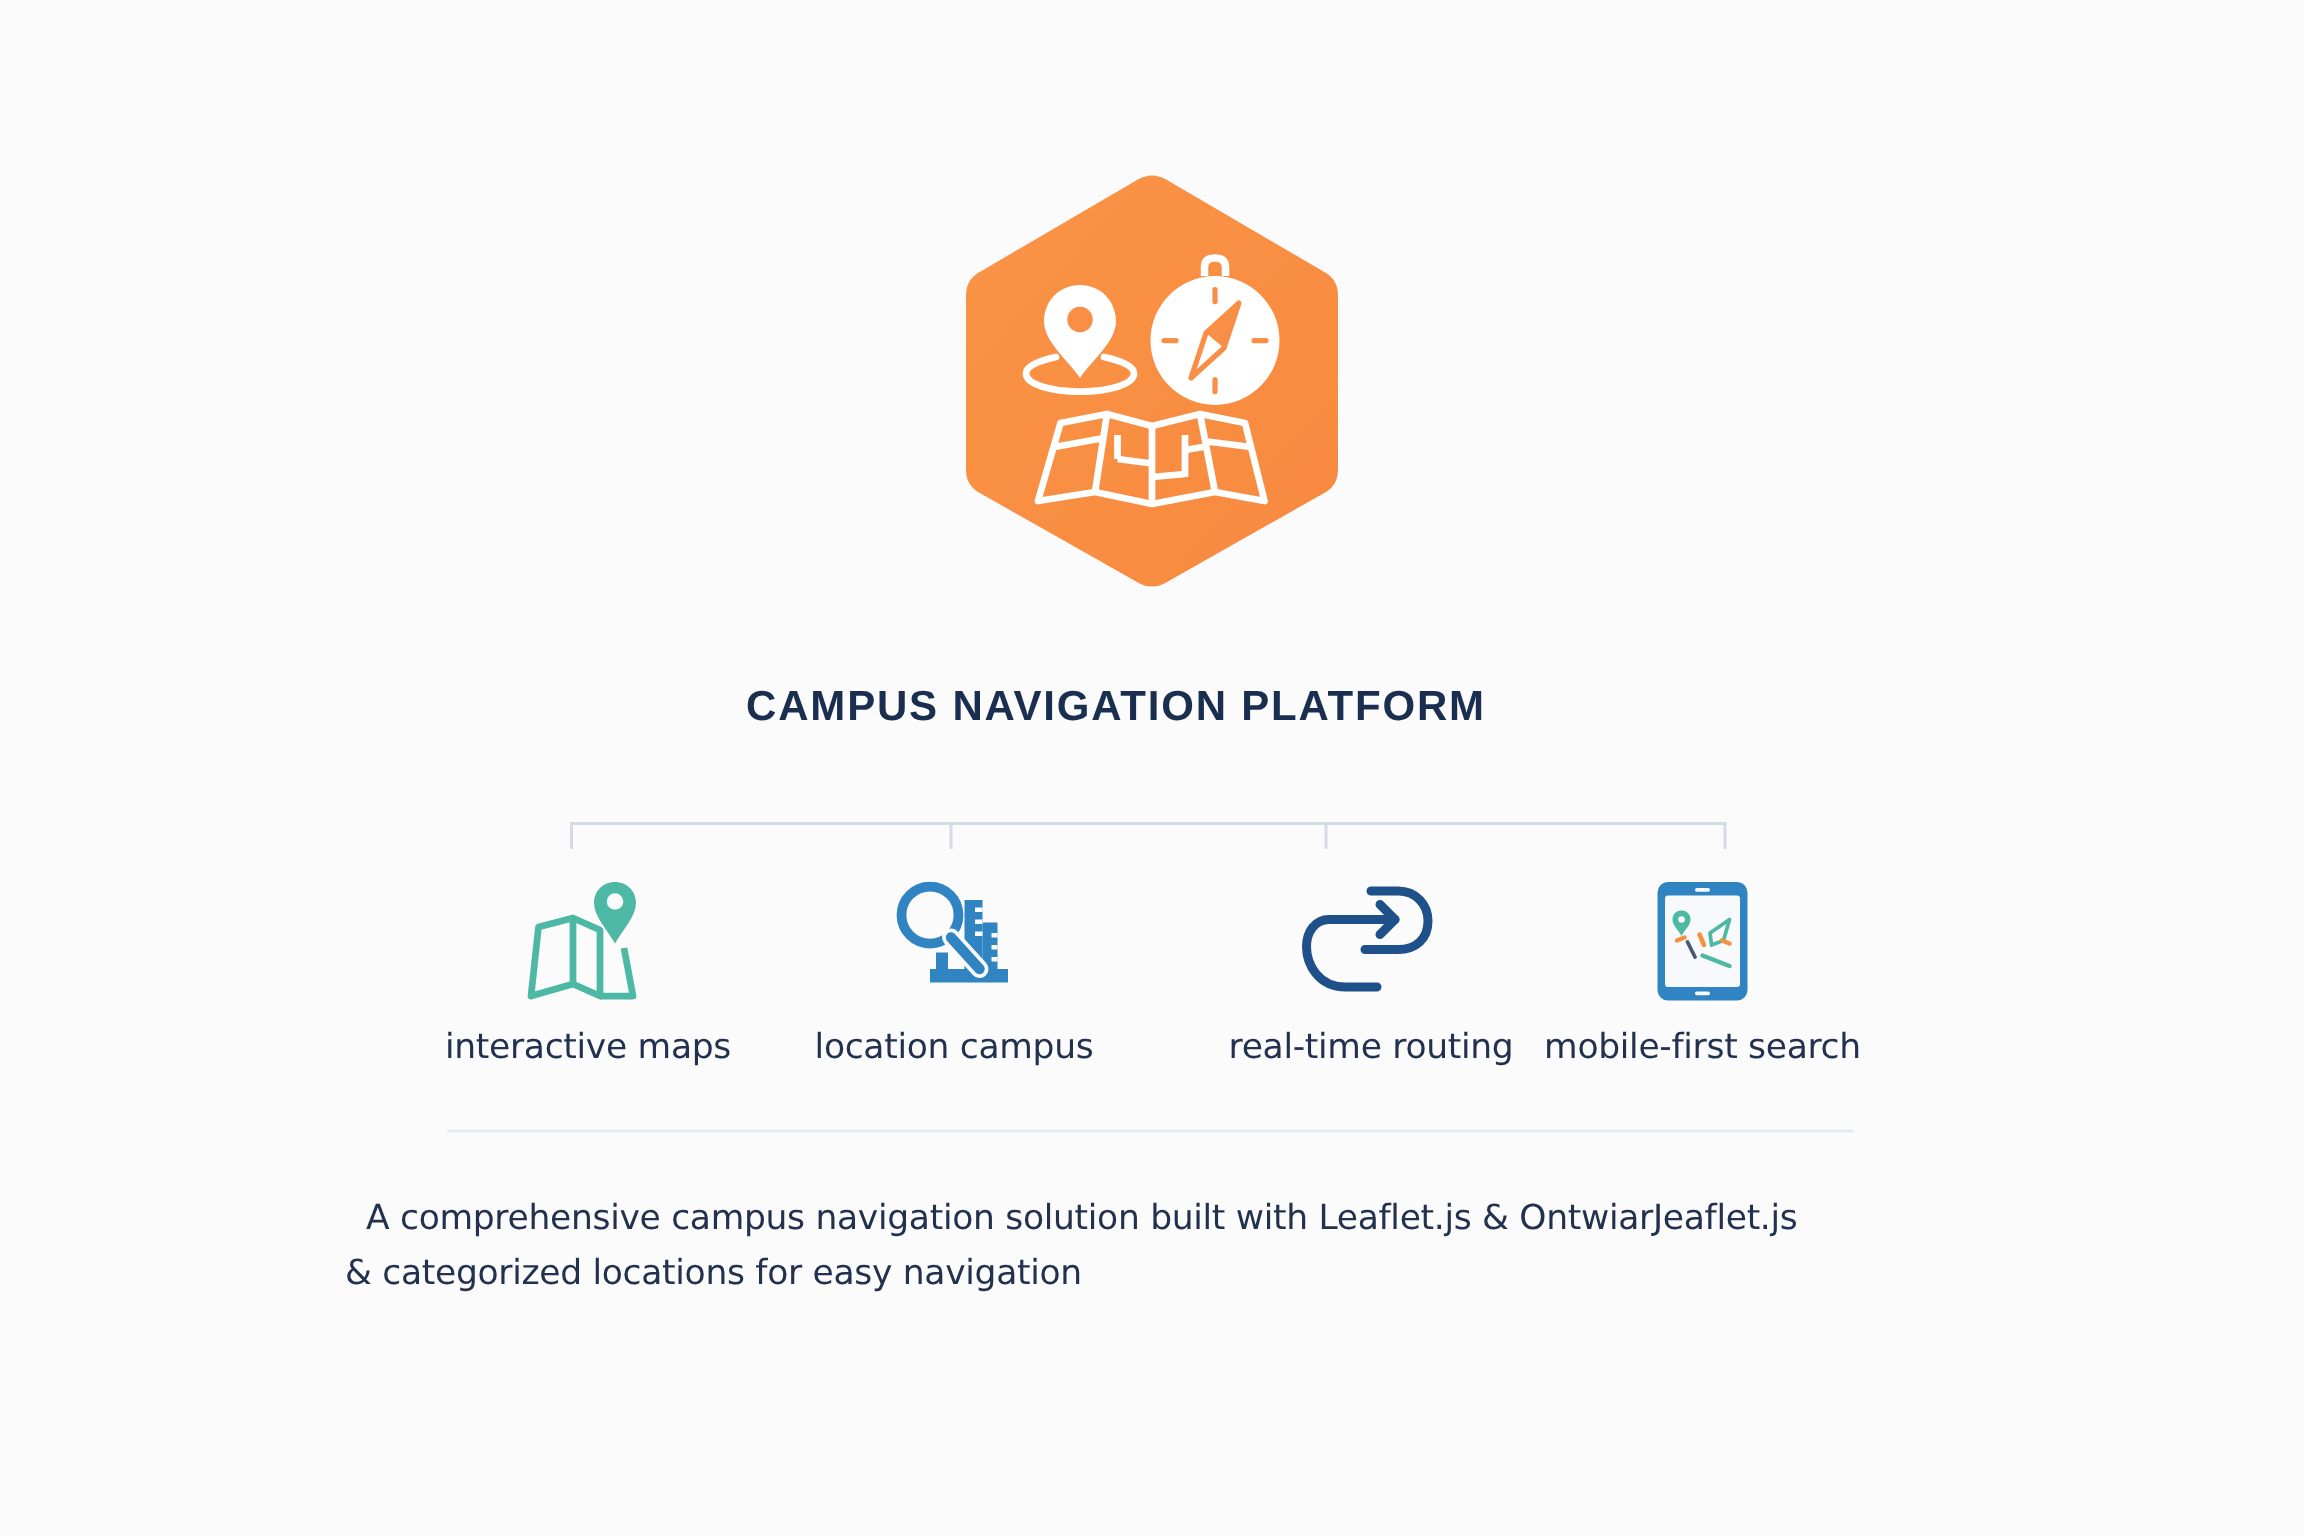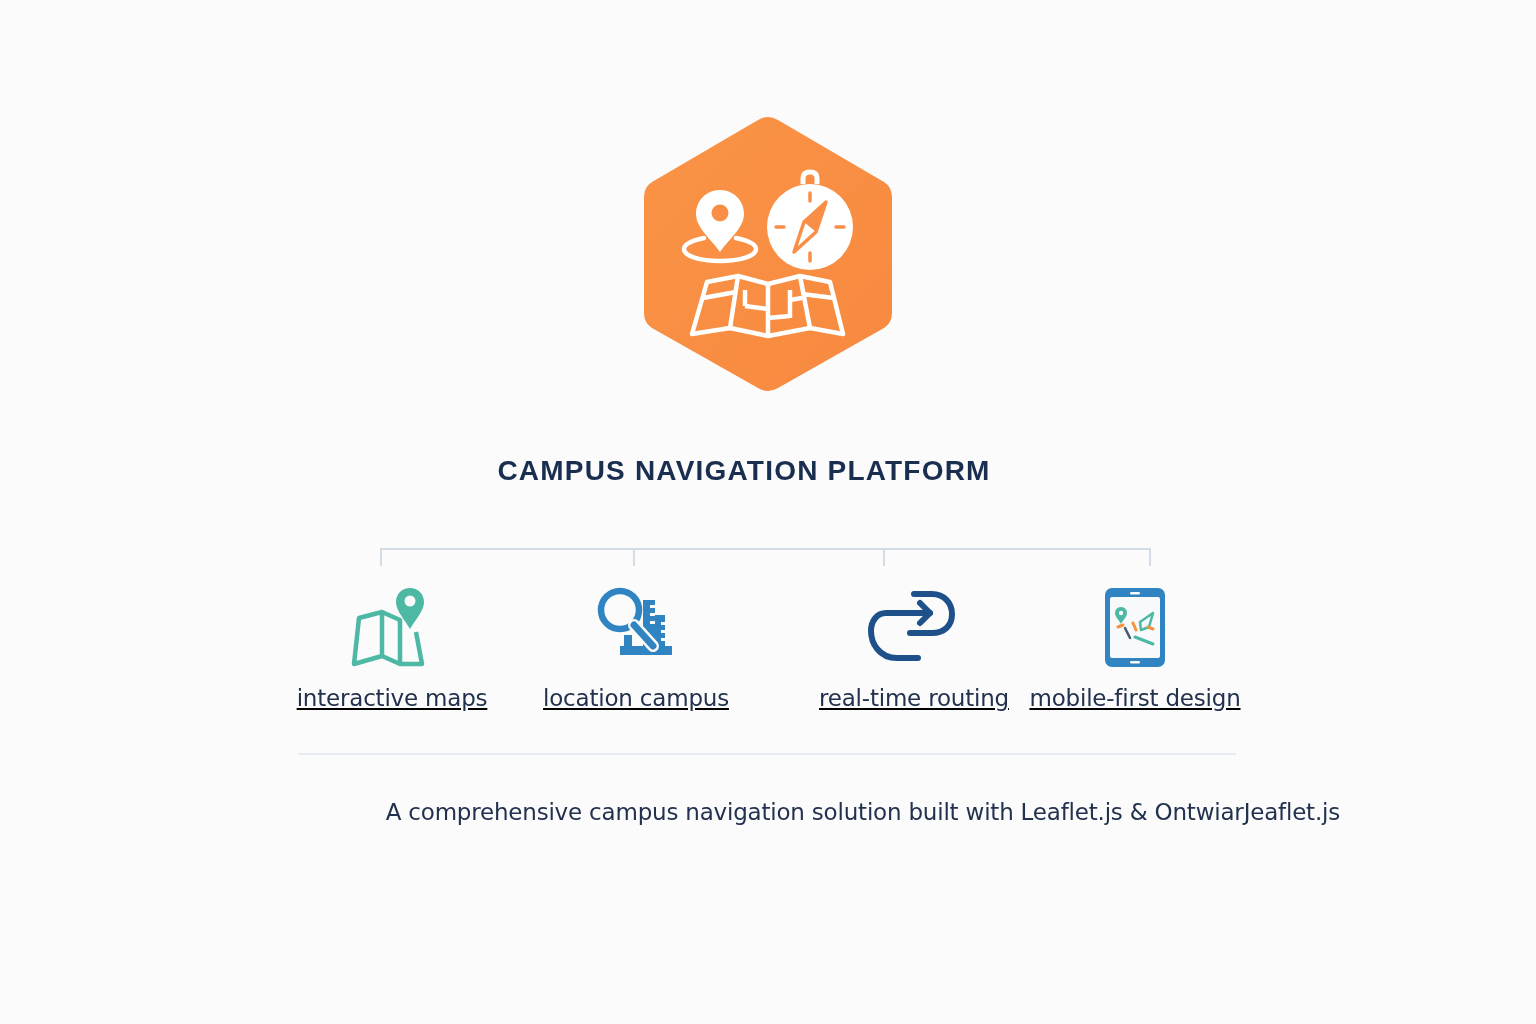--- a/index.html
+++ b/index.html
@@ -10,29 +10,29 @@
   }
   .abs { position:absolute; }
   #logo { left:640px; top:110px; width:256px; height:286px; }
   #title {
     left:0; width:1488px; top:446px; text-align:center;
     font-size:28px; font-weight:bold; letter-spacing:1.2px;
     color:#1a2e50; line-height:50px;
   }
   .bracket-h { left:381px; top:548px; width:770px; height:2px; background:#d3dbe5; }
   .bracket-v { top:548px; width:2px; height:18px; background:#d3dbe5; }
-  .feature { top:580px; width:260px; text-align:center;text-decoration:underline; }
+  .feature { top:580px; width:260px; text-align:center; }
   .feature .ico { width:100px; height:90px; margin:0 auto; display:block; }
   .feature .label {
     display:block; margin-top:14px; font-size:23px; color:#22314d; line-height:28px;
     font-family:"DejaVu Sans", sans-serif; font-weight:normal; letter-spacing:-0.2px;
   }
   #separator { left:298px; top:753px; width:938px; height:2px; background:#e6ebf1; }
   #description {
-    left:230px; width:1110px; top:794px; text-align:right;
+    left:230px; width:1110px; top:794px; text-align:left;
     font-family:"DejaVu Sans", sans-serif;
     font-size:23px; line-height:37px; color:#22314d; letter-spacing:-0.2px;
   }
   #description span { display:block; white-space:pre; }
 </style>
 </head>
 <body>
 
 <div id="logo" class="abs">
   <svg width="256" height="286" viewBox="640 110 256 286" xmlns="http://www.w3.org/2000/svg">
@@ -140,20 +140,21 @@
     <rect x="45" y="81" width="10" height="2.5" rx="1.2" fill="#f7f9fb"></rect>
     <path d="M36,27 C32,27 30,30 30,33 C30,37 34,40 36,44 C38,40 42,37 42,33 C42,30 40,27 36,27 Z" fill="#4db8a4"></path>
     <circle cx="36" cy="33" r="2.2" fill="#f7f9fb"></circle>
     <line x1="40" y1="48" x2="45" y2="58" stroke="#465a72" stroke-width="2.5" stroke-linecap="round"></line>
     <line x1="33" y1="47" x2="38" y2="45" stroke="#f4913f" stroke-width="3" stroke-linecap="round"></line>
     <line x1="48" y1="43" x2="51" y2="50" stroke="#f4913f" stroke-width="3" stroke-linecap="round"></line>
     <path d="M55,42 L68,33 L64,47 L56,50 Z" fill="none" stroke="#4db8a4" stroke-width="2.5" stroke-linejoin="round"></path>
     <line x1="63" y1="47" x2="68" y2="49" stroke="#f4913f" stroke-width="3" stroke-linecap="round"></line>
     <line x1="50" y1="57" x2="68" y2="64" stroke="#4db8a4" stroke-width="3" stroke-linecap="round"></line>
   </svg>
-  <span class="label">mobile-first design</span>
+  <span class="label">mobile-first search</span>
 </div>
 
 <div id="separator" class="abs"></div>
 
 <div id="description" class="abs">
   <span style="padding-left:14px">A comprehensive campus navigation solution built with Leaflet.js &amp; OntwiarJeaflet.js</span>
+  <span style="padding-right:97px">&amp; categorized locations for easy navigation</span>
 </div>
 
 </body></html>

